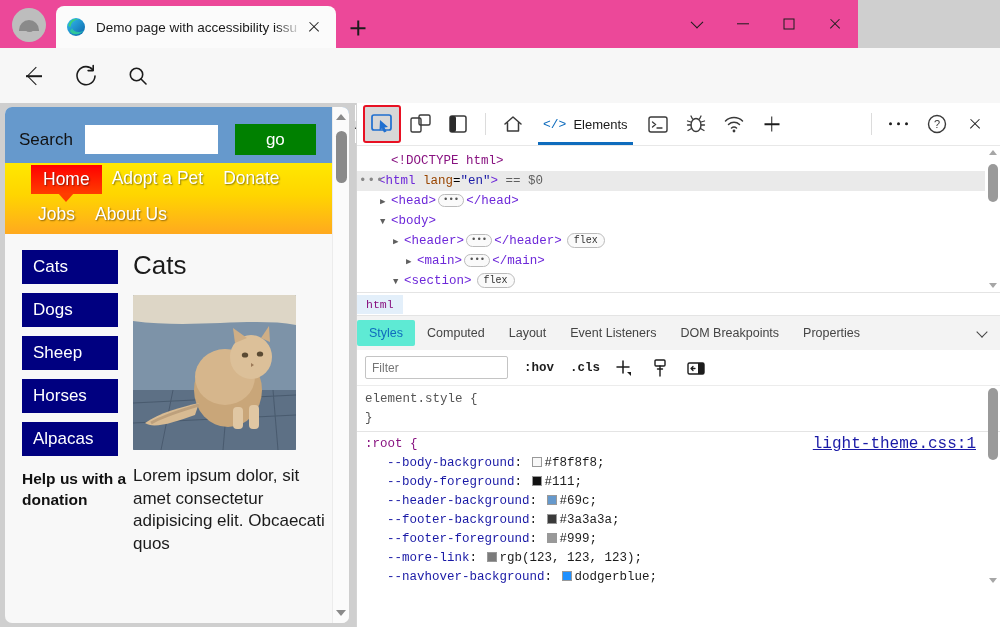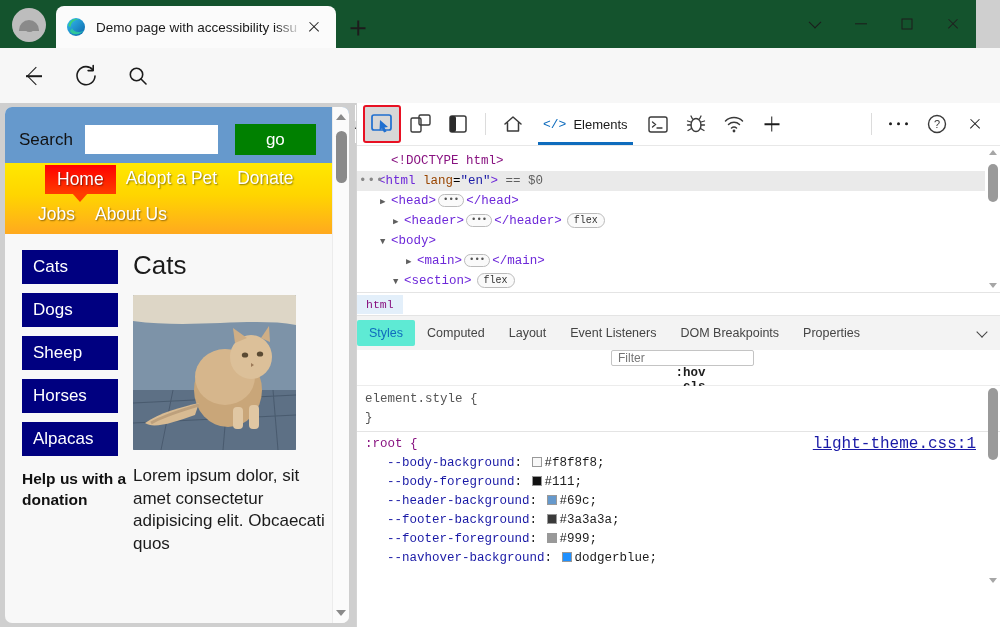--- a/index.html
+++ b/index.html
@@ -6,22 +6,22 @@
   html, body {
     width: 1000px; height: 627px;
     overflow: hidden;
     font-family: "Liberation Sans", sans-serif;
     background: #ffffff;
   }
   .app { position: relative; width: 1000px; height: 627px; background: #cfcfcf; }
 
   
   .titlebar {
-    position: absolute; left: 0; top: 0; width: 976px; height: 48px;
-    background: #14532d;
+    position: absolute; left: 0; top: 0; width: 858px; height: 48px;
+    background: #ec4899;
   }
   .profile-btn {
     position: absolute; left: 12px; top: 8px; width: 34px; height: 34px;
     border-radius: 50%; background: #bdbdbd;
     display: flex; align-items: center; justify-content: center;
   }
   .avatar-head { width: 11px; height: 11px; border-radius: 50%; background: #8a8a8a; position: absolute; top: 7px; }
   .avatar-body { width: 20px; height: 11px; border-radius: 10px 10px 0 0; background: #8a8a8a; position: absolute; bottom: 5px; }
 
   .tab {
@@ -109,21 +109,21 @@
   .searchinput { width: 133px; height: 29px; background: #fff; border: none; }
   .gobtn {
     width: 81px; height: 31px; background: #008000; color: #fff; border: none;
     font-size: 17px; margin-left: 17px; cursor: pointer;
     font-family: "Liberation Sans", sans-serif;
   }
   .navbar {
     background: linear-gradient(to bottom, #ffe800 0%, #ffd500 45%, #ffa91f 100%);
     padding: 2px 0 6px 0; position: relative;
   }
-  .navrow { display: flex; align-items: flex-start; padding-left: 40px; }
+  .navrow { display: flex; align-items: flex-start; padding-left: 26px; }
   .navrow2 { display: flex; align-items: flex-start; padding-left: 23px; margin-top: 7px; }
   .navlink {
     font-size: 17.5px; color: #ffffff; text-shadow: 1px 1px 1.5px rgba(0,0,0,0.45);
     padding: 3px 10px; cursor: pointer; white-space: nowrap;
   }
   .navlink.current {
     background: linear-gradient(to bottom, #ff0000 0%, #ff3d00 100%);
     position: relative; padding: 4px 12px;
   }
   .navlink.current::after {
@@ -225,21 +225,21 @@
   }
 
   
   .styles-tabs { height: 34px; display: flex; align-items: center; background: #f3f3f3; position: relative; }
   .stab { font-size: 12.5px; color: #444; padding: 6px 12px; cursor: pointer; }
   .stab.active { color: #0f6cbd; background: #5eead4; border-radius: 2px; }
   .stab-chev { position: absolute; right: 14px; top: 12px; width: 8px; height: 8px;
     border-right: 1.4px solid #444; border-bottom: 1.4px solid #444; transform: rotate(45deg); cursor: pointer; }
 
   
-  .filter-row { height: 36px; display: flex; align-items: center; padding-left: 8px; background: #fff; border-bottom: 1px solid #ececec; flex-direction: column; }
+  .filter-row { height: 36px; display: flex; align-items: center; padding-left: 8px; background: #fff; border-bottom: 1px solid #ececec; }
   .filter-input {
     width: 143px; height: 23px; border: 1px solid #c4c4c4; border-radius: 2px;
     font-size: 12px; padding: 0 6px; color: #888; background: #fff;
     font-family: "Liberation Sans", sans-serif;
   }
   .fbtn { font-family: "Liberation Mono", monospace; font-size: 12.5px; color: #1c1c1c; margin-left: 16px; cursor: pointer; font-weight: bold; }
   .ficon { width: 24px; height: 24px; margin-left: 12px; position: relative; cursor: pointer; }
 
   
   .css-pane {
@@ -515,22 +515,22 @@
         </svg>
       </div>
       <div class="dt-btn xglyph" style="margin-right:8px;"></div>
     </div>
 
     <div class="dom-tree">
       <div id="dom-lines">
           <div class="dom-line" style="padding-left: 23px;"><span class="tri"></span><span class="punc">&lt;!DOCTYPE html&gt;</span></div>
           <div class="dom-line sel" style="padding-left: 10px;"><span class="dots-left" style="left:2px;">•••</span><span class="tri"></span><span class="tag">&lt;html</span> <span class="attr">lang</span>=<span class="val">"en"</span><span class="tag">&gt;</span> <span class="dollar">== $0</span></div>
           <div class="dom-line" style="padding-left: 23px;"><span class="tri">▶</span><span class="tag">&lt;head&gt;</span><span class="badge-ell">•••</span><span class="tag">&lt;/head&gt;</span></div>
+          <div class="dom-line" style="padding-left: 23px;"><span class="tri">▼</span><span class="tag">&lt;body&gt;</span></div>
           <div class="dom-line" style="padding-left: 36px;"><span class="tri">▶</span><span class="tag">&lt;header&gt;</span><span class="badge-ell">•••</span><span class="tag">&lt;/header&gt;</span><span class="badge-flex">flex</span></div>
-          <div class="dom-line" style="padding-left: 23px;"><span class="tri">▼</span><span class="tag">&lt;body&gt;</span></div>
           <div class="dom-line" style="padding-left: 49px;"><span class="tri">▶</span><span class="tag">&lt;main&gt;</span><span class="badge-ell">•••</span><span class="tag">&lt;/main&gt;</span></div>
           <div class="dom-line" style="padding-left: 36px;"><span class="tri">▼</span><span class="tag">&lt;section&gt;</span><span class="badge-flex">flex</span></div>
           <div class="dom-line" style="padding-left: 49px;"> =</div>
         </div>
       <div class="dt-scroll">
         <div class="dts-up"></div>
         <div class="dts-thumb"></div>
         <div class="dts-dn"></div>
       </div>
     </div>
@@ -581,20 +581,21 @@
       <div class="css-line" style="position:relative;">
         <span class="css-sel">:root {</span>
         <span class="src-link">light-theme.css:1</span>
       </div>
       <div id="css-vars">
           <div class="css-line"><span class="css-prop">--body-background</span><span class="css-val">: </span><span class="swatch" style="background:#f8f8f8"></span><span class="css-val">#f8f8f8;</span></div>
           <div class="css-line"><span class="css-prop">--body-foreground</span><span class="css-val">: </span><span class="swatch" style="background:#111111"></span><span class="css-val">#111;</span></div>
           <div class="css-line"><span class="css-prop">--header-background</span><span class="css-val">: </span><span class="swatch" style="background:#6699cc"></span><span class="css-val">#69c;</span></div>
           <div class="css-line"><span class="css-prop">--footer-background</span><span class="css-val">: </span><span class="swatch" style="background:#3a3a3a"></span><span class="css-val">#3a3a3a;</span></div>
           <div class="css-line"><span class="css-prop">--footer-foreground</span><span class="css-val">: </span><span class="swatch" style="background:#999999"></span><span class="css-val">#999;</span></div>
+          <div class="css-line"><span class="css-prop">--more-link</span><span class="css-val">: </span><span class="swatch" style="background:#7b7b7b"></span><span class="css-val">rgb(123, 123, 123);</span></div>
           <div class="css-line"><span class="css-prop">--navhover-background</span><span class="css-val">: </span><span class="swatch" style="background:#1e90ff"></span><span class="css-val">dodgerblue;</span></div>
         </div>
 
       <div class="css-scroll">
         <div class="cs-thumb"></div>
         <div class="cs-dn"></div>
       </div>
     </div>
   </div>
 </div>

